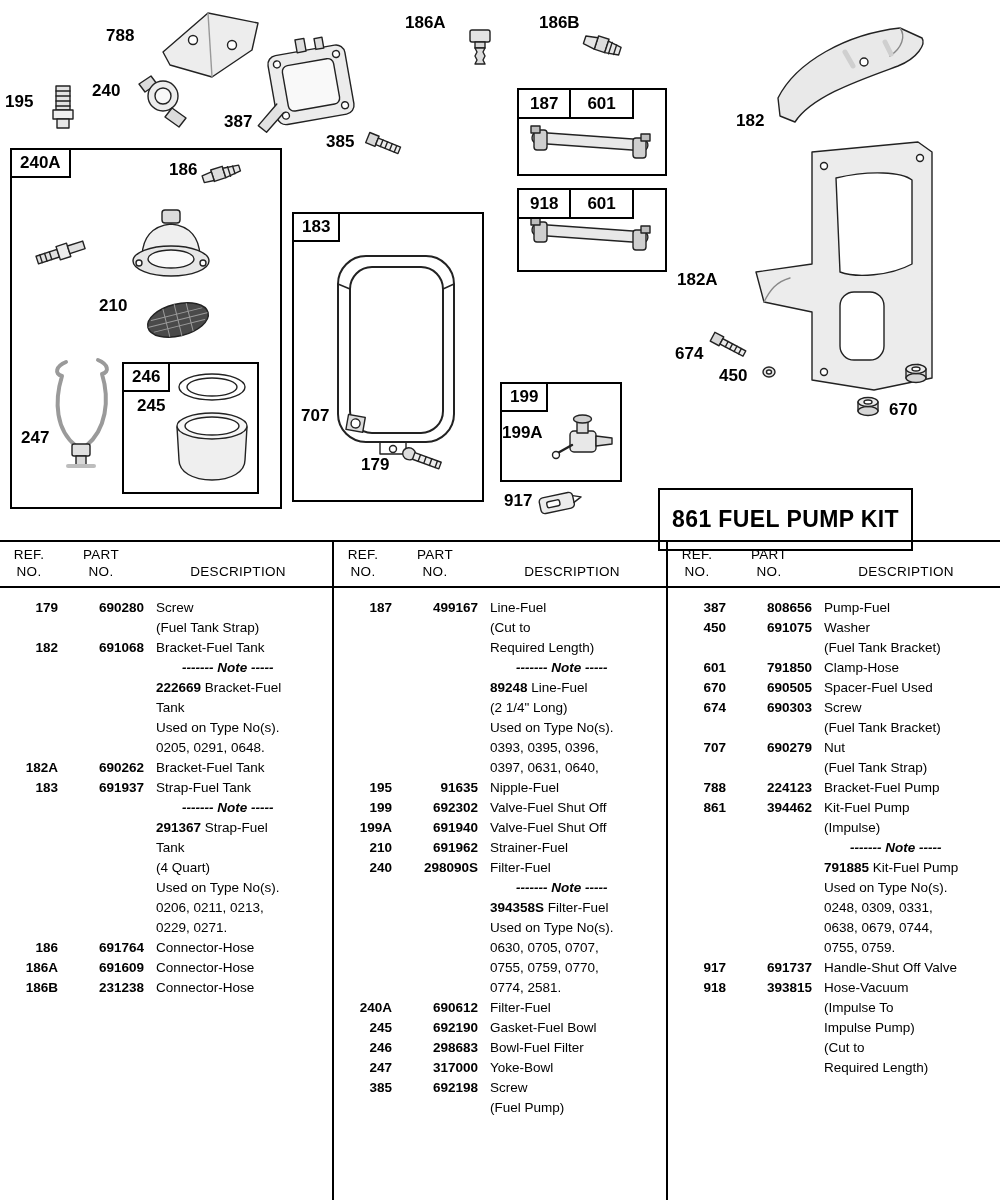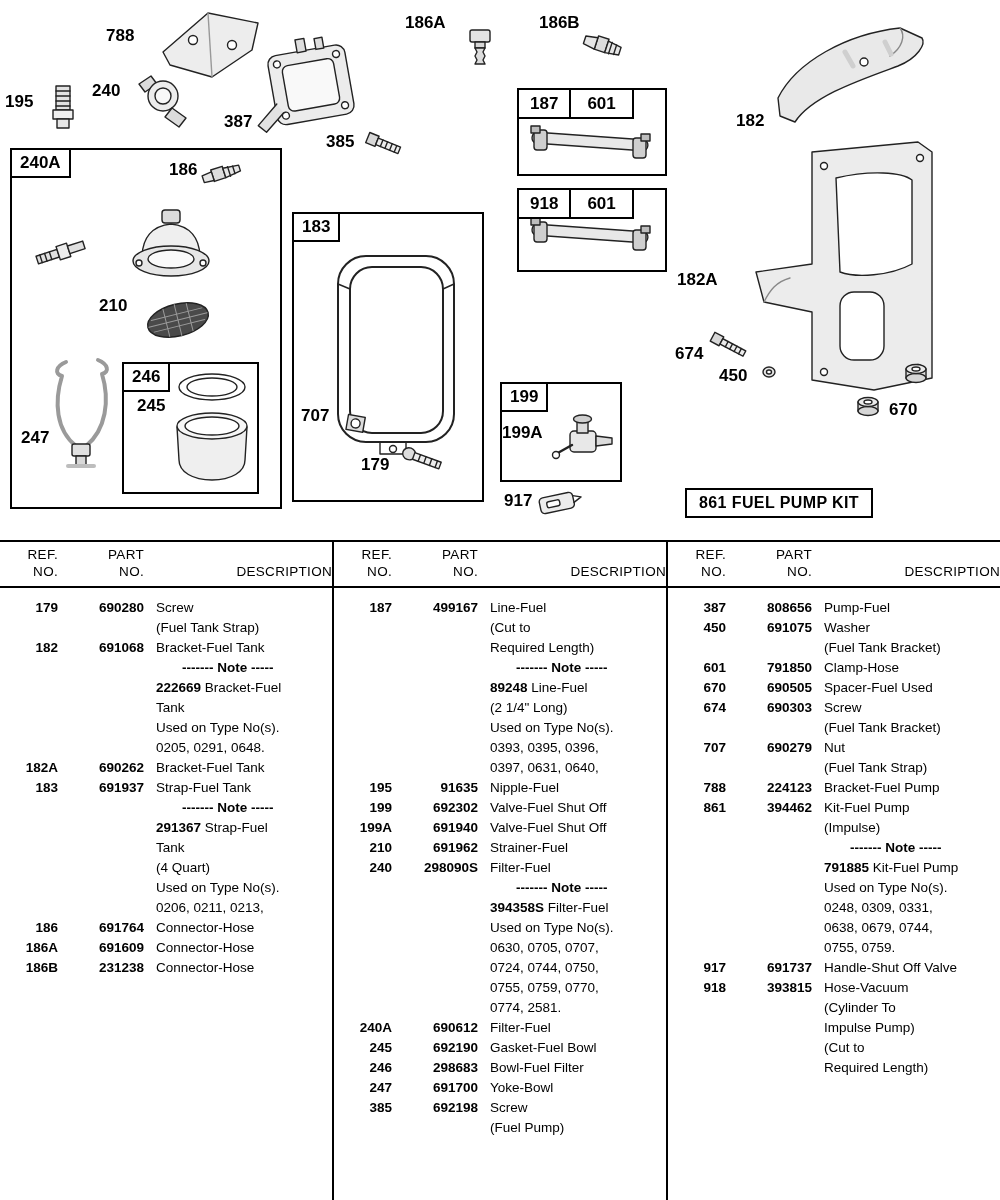--- a/index.html
+++ b/index.html
@@ -18,36 +18,36 @@
   .box-199  { left:500px; top:382px; width:118px; height:96px;  }
   .box-187  { left:517px; top:88px;  width:146px; height:84px;  }
   .box-918  { left:517px; top:188px; width:146px; height:80px;  }
   .hose-label { position:absolute; top:-2px; left:-2px; display:flex; border:2px solid #000;
                 background:#fff; font-weight:bold; font-size:17px; line-height:1; }
   .hl-cell  { padding:5px 11px; }
   .hl-right { border-left:2px solid #000; padding:5px 16px; }
   .dlabel { position:absolute; font-weight:bold; font-size:17px; line-height:1.2; white-space:nowrap; }
   .dlabel.boxed { border:2px solid #000; background:#fff; padding:3px 8px; }
   .kit-box { position:absolute; left:658px; top:488px; border:2px solid #000;
-             padding:4px 12px; font-weight:bold; font-size:16px; letter-spacing:0.4px; background:#fff;margin-left:27px; }
+             padding:16px 12px; font-weight:bold; font-size:23px; letter-spacing:0.4px; background:#fff; }
   
   .parts-table { position:absolute; left:0; top:540px; width:1000px; height:660px;
                  display:flex; border-top:2px solid #000; font-size:13.5px; }
   .tcol { flex:1 1 0; box-sizing:border-box; }
   .tcol.mid { border-left:2px solid #000; border-right:2px solid #000; }
   .thead { display:grid; grid-template-columns:58px 86px 1fr; align-items:end;
            padding:5px 0 5px 0; border-bottom:2px solid #000; }
-  .thead .h { text-align:right; letter-spacing:0.3px; line-height:1.25; }
+  .thead .h { text-align:center; letter-spacing:0.3px; line-height:1.25; }
   .rows { padding-top:10px; }
   .trow { display:grid; grid-template-columns:58px 86px 1fr; line-height:20px; }
   .trow .ref  { text-align:right; font-weight:bold; }
   .trow .part { text-align:right; font-weight:bold; }
   .trow .desc { padding-left:12px; white-space:nowrap; }
   .trow .desc b { font-weight:bold; }
-  .trow .desc.note { padding-left:38px; }
+  .trow .desc.note { padding-left:38px;font-style:italic; }
 </style>
 </head>
 <body>
 
 <div class="diagram">
 
   <svg class="dsvg" width="1000" height="540" viewBox="0 0 1000 540">
     <g stroke="#222" stroke-width="1.4" fill="none" stroke-linejoin="round" stroke-linecap="round">
 
       <g>
@@ -400,20 +400,25 @@
           <span class="ref"></span>
           <span class="part"></span>
           <span class="desc">Used on Type No(s).</span>
         </div>
         <div class="trow">
           <span class="ref"></span>
           <span class="part"></span>
           <span class="desc">0206, 0211, 0213,</span>
         </div>
         <div class="trow">
+          <span class="ref"></span>
+          <span class="part"></span>
+          <span class="desc">0229, 0271.</span>
+        </div>
+        <div class="trow">
           <span class="ref">186</span>
           <span class="part">691764</span>
           <span class="desc">Connector-Hose</span>
         </div>
         <div class="trow">
           <span class="ref">186A</span>
           <span class="part">691609</span>
           <span class="desc">Connector-Hose</span>
         </div>
         <div class="trow">
@@ -523,25 +528,20 @@
           <span class="desc">Used on Type No(s).</span>
         </div>
         <div class="trow">
           <span class="ref"></span>
           <span class="part"></span>
           <span class="desc">0630, 0705, 0707,</span>
         </div>
         <div class="trow">
           <span class="ref"></span>
           <span class="part"></span>
-          <span class="desc">0724, 0744, 0750,</span>
-        </div>
-        <div class="trow">
-          <span class="ref"></span>
-          <span class="part"></span>
           <span class="desc">0755, 0759, 0770,</span>
         </div>
         <div class="trow">
           <span class="ref"></span>
           <span class="part"></span>
           <span class="desc">0774, 2581.</span>
         </div>
         <div class="trow">
           <span class="ref">240A</span>
           <span class="part">690612</span>
@@ -552,21 +552,21 @@
           <span class="part">692190</span>
           <span class="desc">Gasket-Fuel Bowl</span>
         </div>
         <div class="trow">
           <span class="ref">246</span>
           <span class="part">298683</span>
           <span class="desc">Bowl-Fuel Filter</span>
         </div>
         <div class="trow">
           <span class="ref">247</span>
-          <span class="part">691700</span>
+          <span class="part">317000</span>
           <span class="desc">Yoke-Bowl</span>
         </div>
         <div class="trow">
           <span class="ref">385</span>
           <span class="part">692198</span>
           <span class="desc">Screw</span>
         </div>
         <div class="trow">
           <span class="ref"></span>
           <span class="part"></span>
@@ -684,21 +684,21 @@
           <span class="desc">Handle-Shut Off Valve</span>
         </div>
         <div class="trow">
           <span class="ref">918</span>
           <span class="part">393815</span>
           <span class="desc">Hose-Vacuum</span>
         </div>
         <div class="trow">
           <span class="ref"></span>
           <span class="part"></span>
-          <span class="desc">(Cylinder To</span>
+          <span class="desc">(Impulse To</span>
         </div>
         <div class="trow">
           <span class="ref"></span>
           <span class="part"></span>
           <span class="desc">Impulse Pump)</span>
         </div>
         <div class="trow">
           <span class="ref"></span>
           <span class="part"></span>
           <span class="desc">(Cut to</span>

